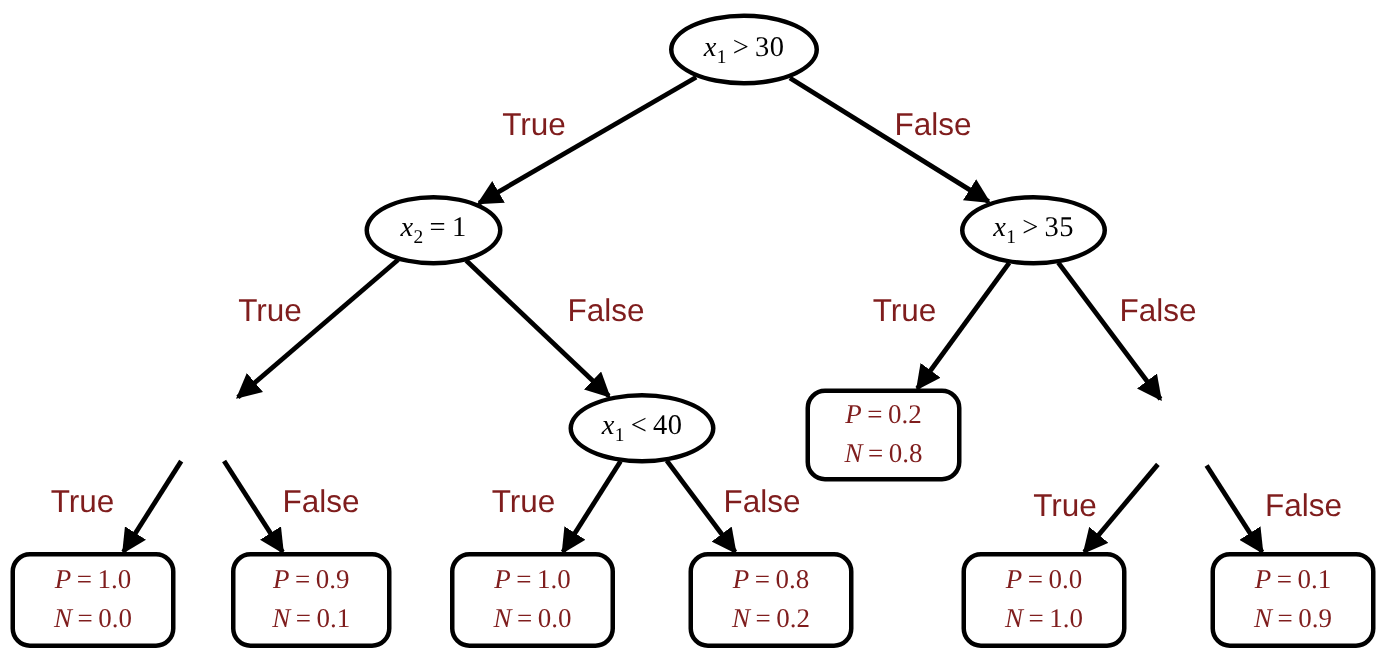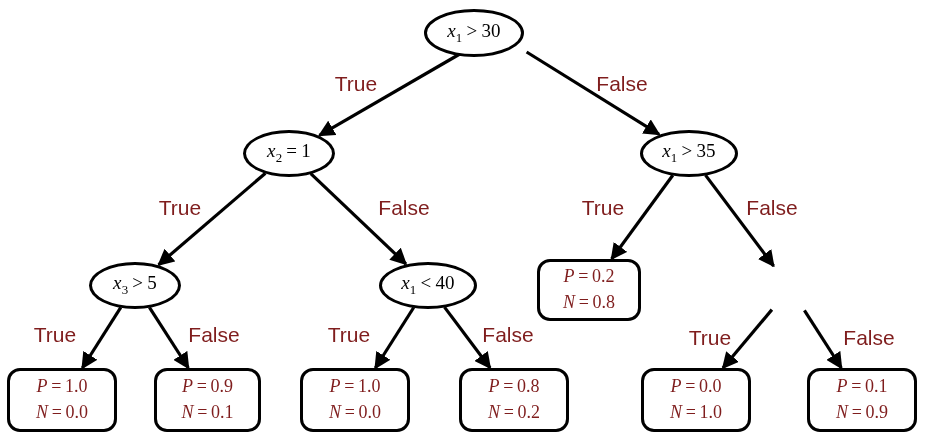--- a/index.html
+++ b/index.html
@@ -100,31 +100,28 @@
         <line x1="705.5" y1="175.1" x2="773.6" y2="266.0" marker-end="url(#arrow)"></line>
         <line x1="120.8" y1="307.4" x2="82.3" y2="368.0" marker-end="url(#arrow)"></line>
         <line x1="149.4" y1="307.3" x2="188.4" y2="368.0" marker-end="url(#arrow)"></line>
         <line x1="413.7" y1="307.5" x2="375.3" y2="368.0" marker-end="url(#arrow)"></line>
         <line x1="444.5" y1="307.1" x2="490.1" y2="368.0" marker-end="url(#arrow)"></line>
         <line x1="771.9" y1="309.6" x2="722.9" y2="368.0" marker-end="url(#arrow)"></line>
         <line x1="804.4" y1="310.3" x2="841.4" y2="368.0" marker-end="url(#arrow)"></line>
       </g>
   </svg>
 
-  <div class="node-decision" style="left: 424px; top: 9px; width: 100px; height: 48px; text-align: right;">
+  <div class="node-decision" style="left: 446px; top: 9px; width: 100px; height: 48px; text-align: right;">
     <span class="math"><i>x</i><sub style="font-size:0.68em">1</sub> &gt; 30</span>
   </div>
   <div class="node-decision" style="left: 243px; top: 129.5px; width: 92px; height: 47px;">
     <span class="math"><i>x</i><sub style="font-size:0.68em">2</sub> = 1</span>
   </div>
   <div class="node-decision" style="left: 640px; top: 129.5px; width: 98px; height: 47px;">
     <span class="math"><i>x</i><sub style="font-size:0.68em">1</sub> &gt; 35</span>
-  </div>
-  <div class="node-decision" style="left: 89px; top: 261.5px; width: 92px; height: 47px;">
-    <span class="math"><i>x</i><sub style="font-size:0.68em">3</sub> &gt; 5</span>
   </div>
   <div class="node-decision" style="left: 379px; top: 261.5px; width: 98px; height: 47px;">
     <span class="math"><i>x</i><sub style="font-size:0.68em">1</sub> &lt; 40</span>
   </div>
 
   <div id="leaf-container">
       <div class="node-leaf" style="left: 537px; top: 259px; width: 104px; height: 62px;">
         <span class="math"><i>P</i> = 0.2</span>
         <span class="math"><i>N</i> = 0.8</span>
       </div>

